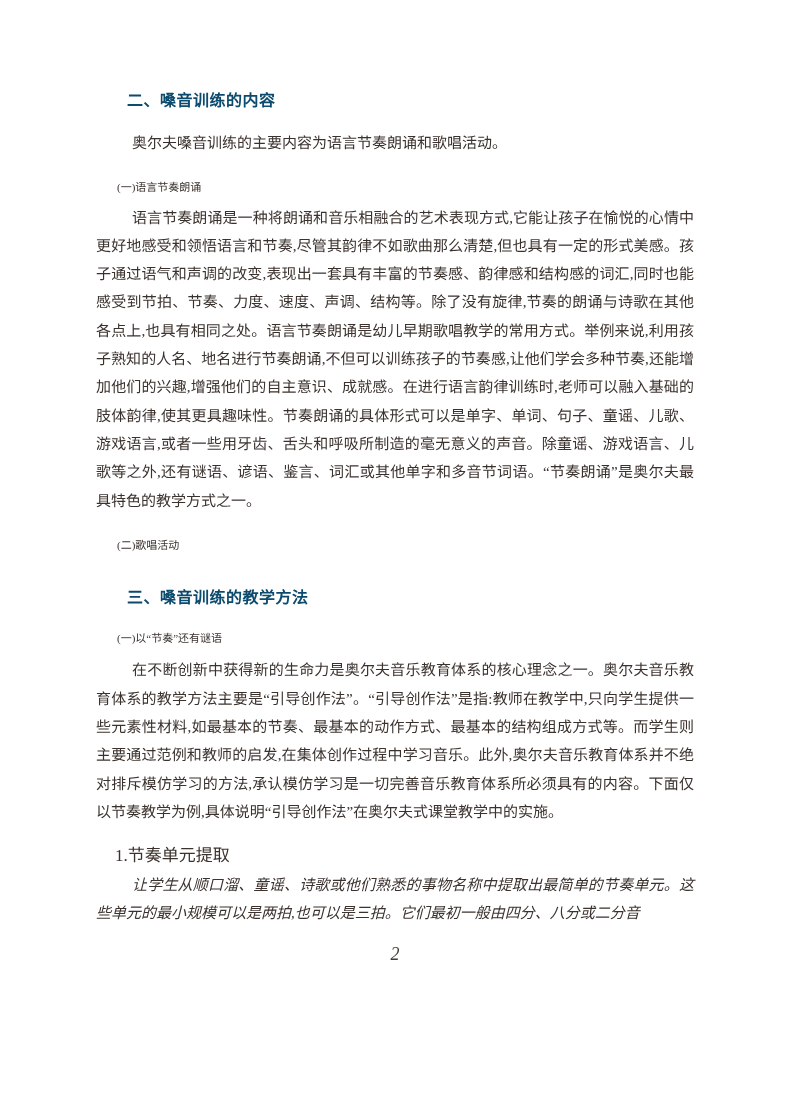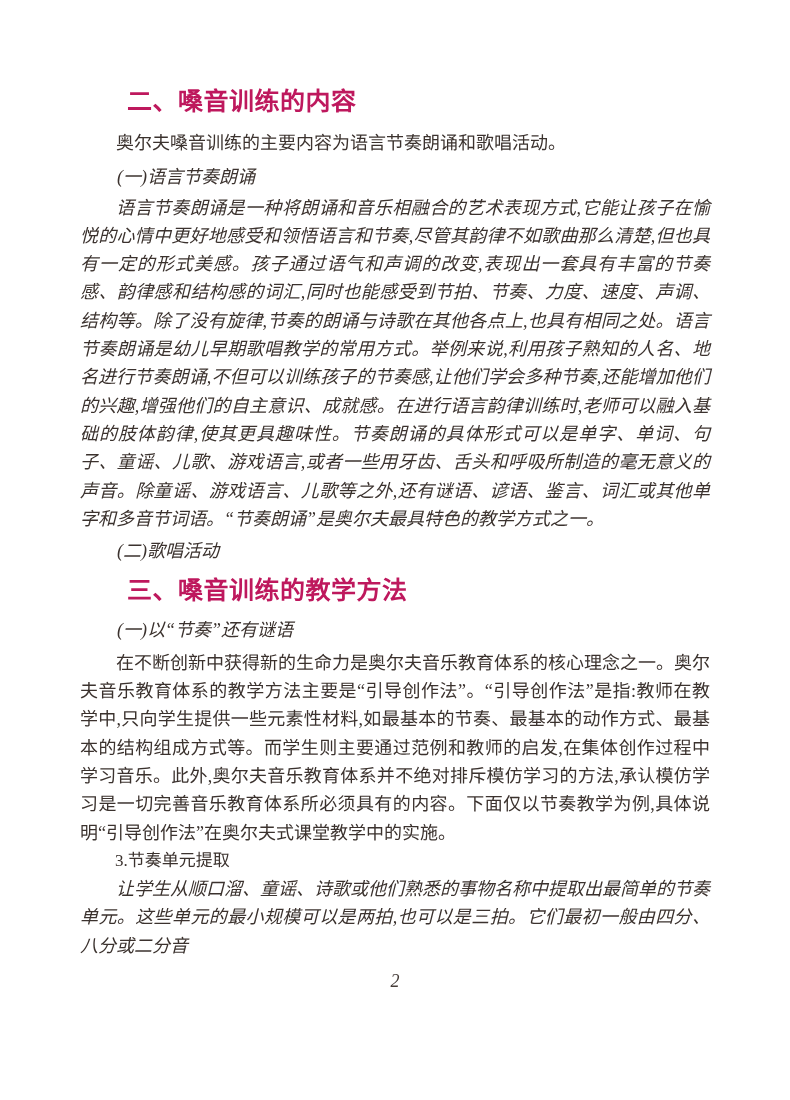--- a/index.html
+++ b/index.html
@@ -16,61 +16,60 @@
     overflow: hidden;
     font-family: "Liberation Serif", "DejaVu Serif", serif;
     color: #3b322e;
   }
   .content {
     padding: 90px 80px 0 80px;
   }
   .heading {
     font-family: Liberation Sans, sans-serif;
     font-weight: 700;
-    font-size: 25px;
+    font-size: 16px;
     line-height: 22px;
     margin: 0;
     padding-left: 47px;
-    color: #be185d;
+    color: #0c4a6e;
     letter-spacing: 0.5px;
   }
   .subheading {
     font-family: "Liberation Serif", "DejaVu Serif", serif;
-    font-style: italic;
     font-weight: 400;
-    font-size: 18px;
+    font-size: 11px;
     line-height: 28.3px;
     margin: 0;
     padding-left: 37px;
     color: #3b322e;
   }
   .para {
-    font-size: 18px;
+    font-size: 15px;
     line-height: 28.3px;
-    margin: 0;
+    margin: 16px;
     text-align: justify;
     text-justify: inter-character;
     text-indent: 36px;
     word-break: break-all;
     color: #3b322e;
   }
   .numbered-item {
     font-size: 17px;
     line-height: 28.3px;
     margin: 0;
     text-indent: 35px;
     color: #3b322e;
   }
   
   .b1  { margin-top: 17px; }
   .b2  { margin-top: 6px; }
-  .b3  { margin-top: 2px; font-style: italic; }
+  .b3  { margin-top: 2px; }
   .b4  { margin-top: 4px; }
   .b5  { margin-top: 0; }
-  .b6  { margin-top: 14px; }
+  .b6  { margin-top: 28px; }
   .b7  { margin-top: 15px; }
   .b8  { margin-top: 4px; }
   .b9  { margin-top: 0; }
   .b10 { margin-top: 0; font-style: italic; }
   .folio {
     margin-top: 10px;
     text-align: center;
     font-family: "Liberation Serif", "DejaVu Serif", serif;
     font-style: italic;
     font-size: 18px;
@@ -94,19 +93,19 @@
 
     <h3 class="subheading b4">(二)歌唱活动</h3>
 
 
     <h2 class="heading b6">三、嗓音训练的教学方法</h2>
 
     <h3 class="subheading b7">(一)以“节奏”还有谜语</h3>
 
     <p class="para b8">在不断创新中获得新的生命力是奥尔夫音乐教育体系的核心理念之一。奥尔夫音乐教育体系的教学方法主要是“引导创作法”。“引导创作法”是指:教师在教学中,只向学生提供一些元素性材料,如最基本的节奏、最基本的动作方式、最基本的结构组成方式等。而学生则主要通过范例和教师的启发,在集体创作过程中学习音乐。此外,奥尔夫音乐教育体系并不绝对排斥模仿学习的方法,承认模仿学习是一切完善音乐教育体系所必须具有的内容。下面仅以节奏教学为例,具体说明“引导创作法”在奥尔夫式课堂教学中的实施。</p>
 
-    <p class="numbered-item b9">3.节奏单元提取</p>
+    <p class="numbered-item b9">1.节奏单元提取</p>
 
     <p class="para b10">让学生从顺口溜、童谣、诗歌或他们熟悉的事物名称中提取出最简单的节奏单元。这些单元的最小规模可以是两拍,也可以是三拍。它们最初一般由四分、八分或二分音</p>
 
     <footer class="folio">2</footer>
   </main>
 </div>
 
 </body></html>

